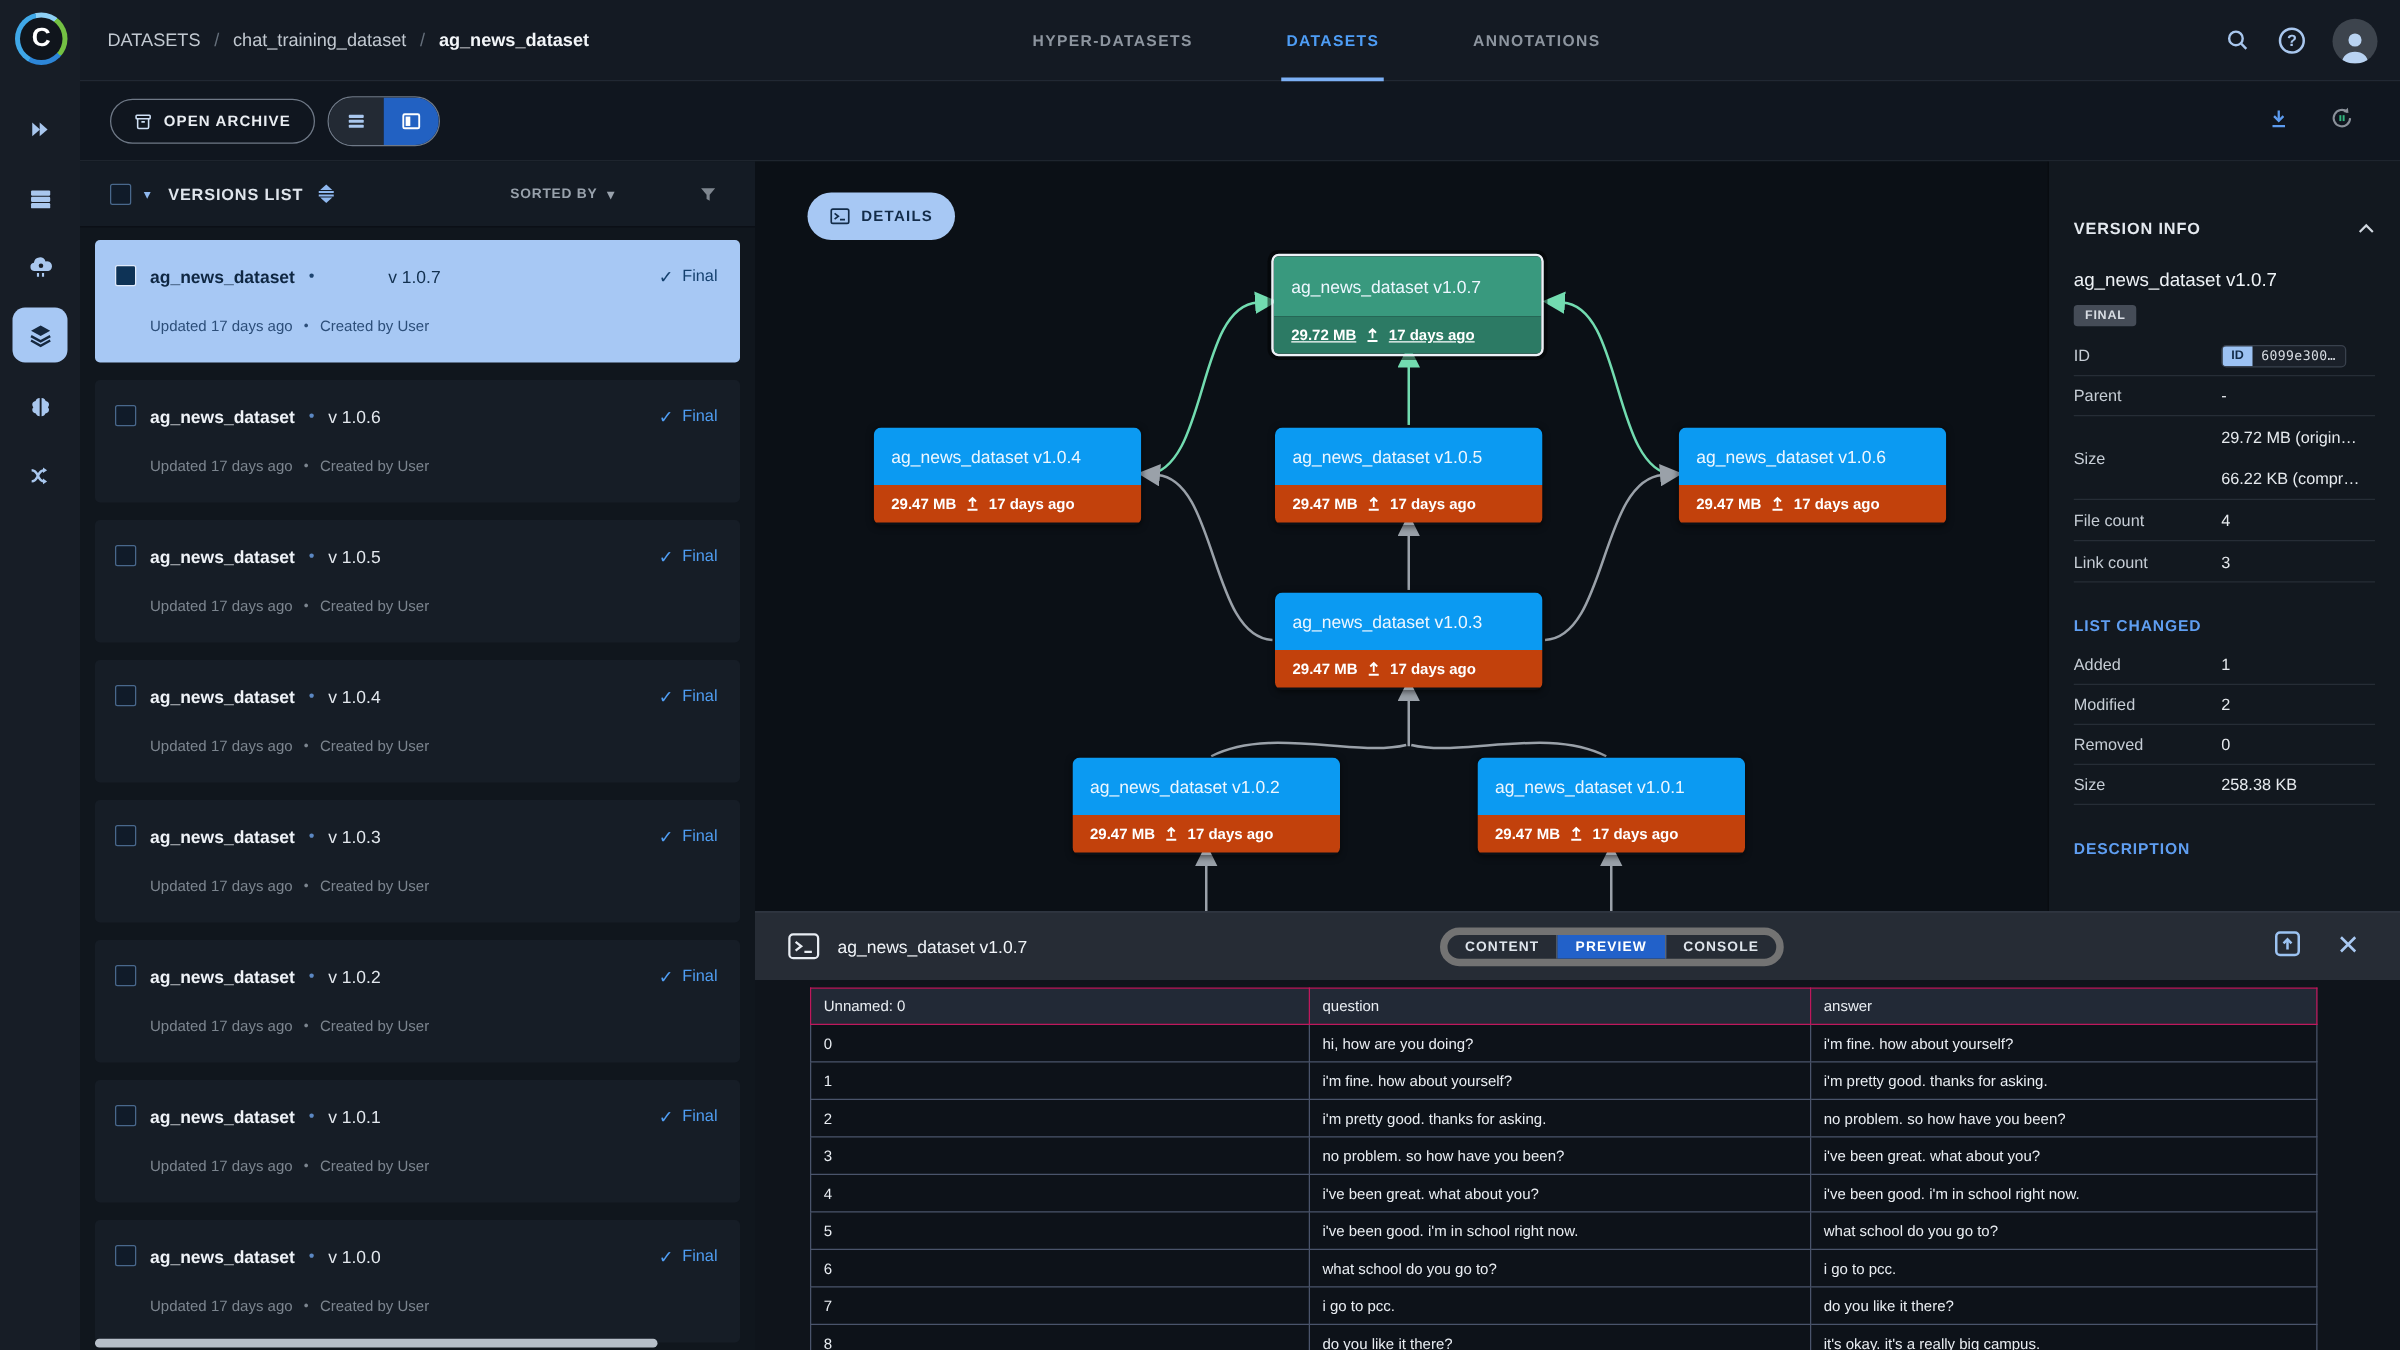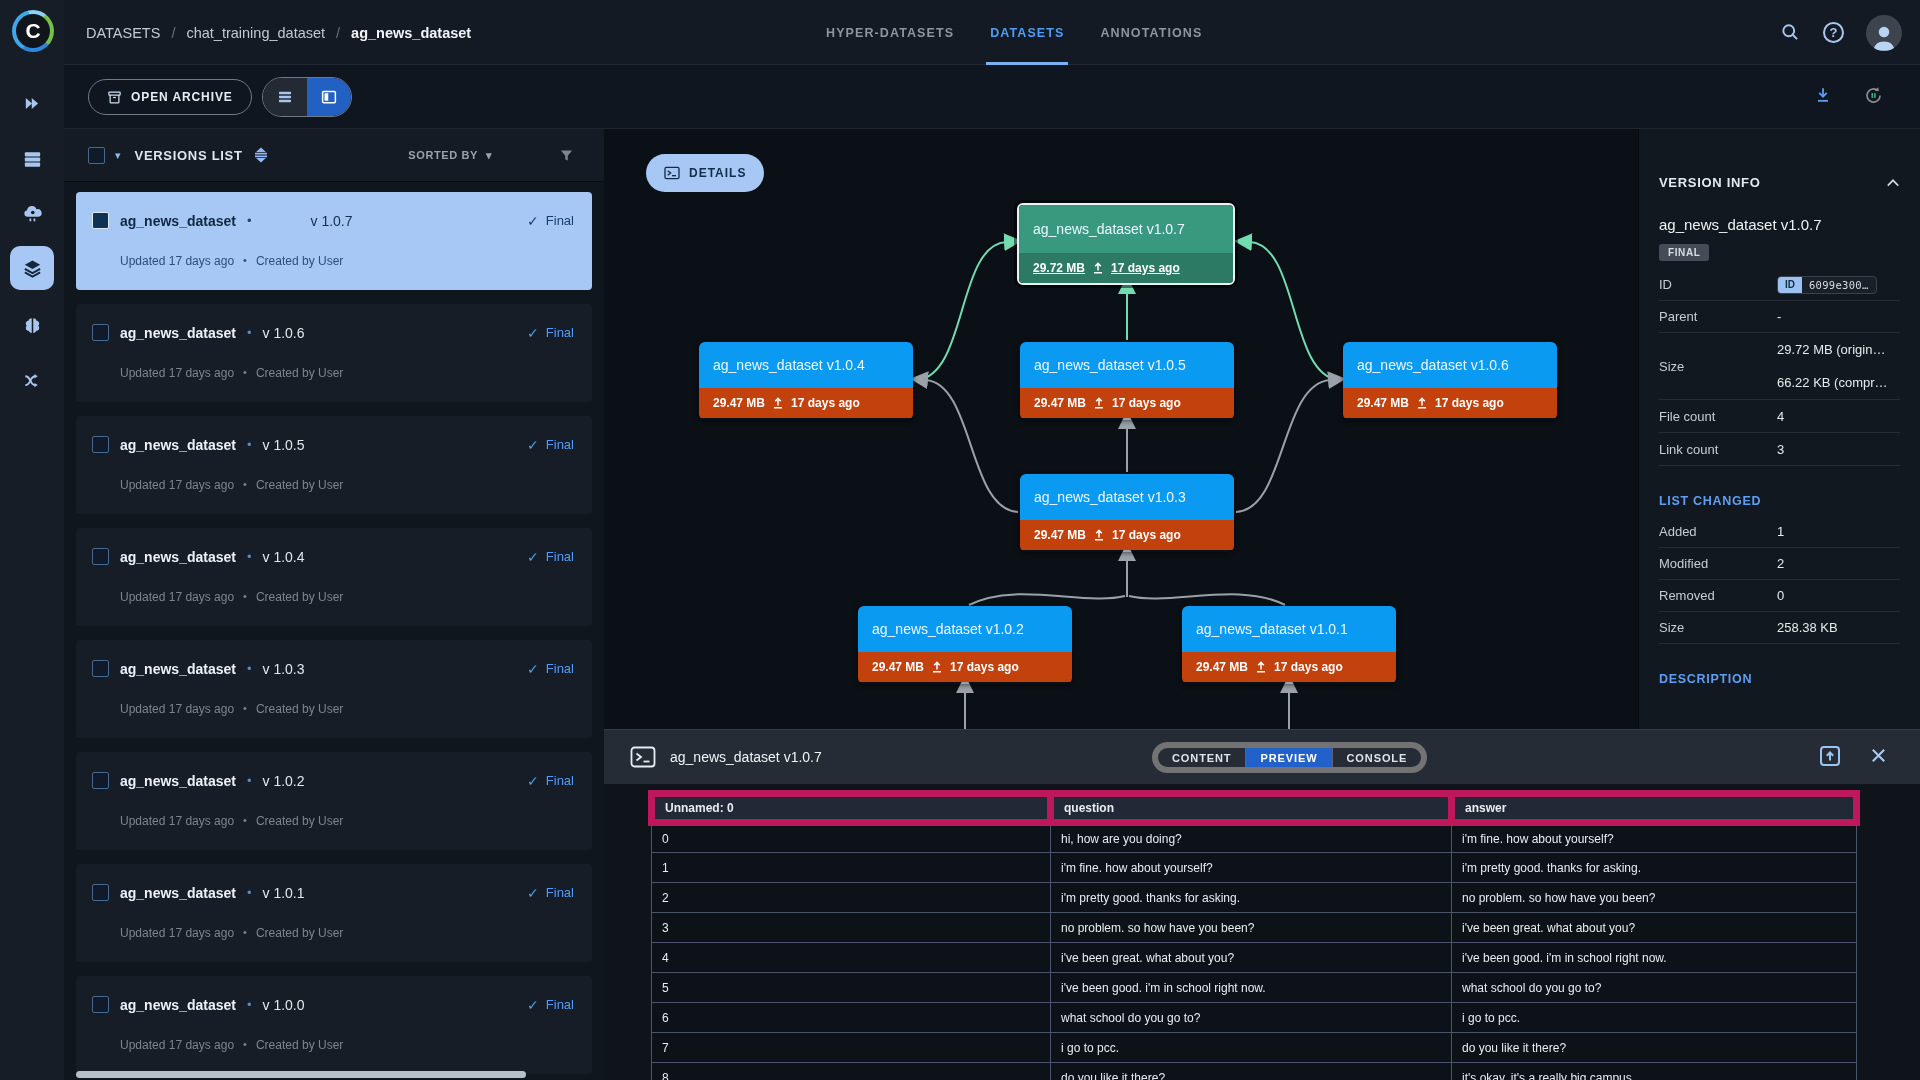--- a/index.html
+++ b/index.html
@@ -18,21 +18,21 @@
   .rail-btn svg { width:23px; height:23px; }
   .rail-btn.sel { left:10px; width:44px; background:#a7c8f4; border-radius:10px; color:#16283e; }
 
   
   .topbar { position:absolute; left:64px; top:0; width:1856px; height:65px; background:#141a23;
             border-bottom:1px solid #212833; z-index:9; }
   .breadcrumb { position:absolute; left:22px; top:0; height:65px; display:flex; align-items:center;
                 font-size:14.5px; color:#c2c9d1; }
   .crumb:not(:last-child)::after { content:"/"; margin:0 11px; color:#66707c; font-weight:normal; }
   .crumb:last-child { color:#f2f5f8; font-weight:bold; }
-  .tabs { position:absolute; left:758px; top:0; height:65px; display:flex; gap:28px; }
+  .tabs { position:absolute; left:758px; top:0; height:65px; display:flex; gap:67px; }
   .tab { display:flex; align-items:center; font-size:12.5px; font-weight:bold; letter-spacing:1.1px;
          color:#8d959f; padding:3px 4px 0 4px; border-bottom:3px solid transparent; cursor:pointer; }
   .tab.active { color:#4e9df5; border-bottom-color:#7cb0f5; }
   .top-icons { position:absolute; right:18px; top:0; height:65px; display:flex; align-items:center; gap:22px; }
   .ticon { display:flex; align-items:center; justify-content:center; cursor:pointer; }
   .help-circle { width:21px; height:21px; border:2px solid #a9c7ee; border-radius:50%; color:#a9c7ee;
                  font-size:13px; font-weight:bold; display:flex; align-items:center; justify-content:center; }
   .help-circle::after { content:"?"; }
   .avatar { width:36px; height:36px; border-radius:50%; background:#3d444d; display:flex;
             align-items:flex-end; justify-content:center; overflow:hidden; }
@@ -70,21 +70,21 @@
   .vrow1 { position:absolute; left:16px; right:18px; top:20px; display:flex; align-items:center;
            gap:11px; font-size:14px; }
   .vcard.selected .cb { background:#0e3356; border-color:#dfeafb; }
   .vname { font-weight:bold; color:#eef2f7; }
   .dot::after { content:"•"; }
   .dot { color:#5b87c2; font-size:13px; }
   .vver { color:#e3e8ee; }
   .vfinal { margin-left:auto; color:#4f9df2; font-size:13px; display:flex; gap:7px; align-items:center; }
   .vfinal::before { content:"✓"; font-size:14px; }
   .vrow2 { position:absolute; left:44px; top:62px; font-size:12px; color:#7c858f;
-           display:flex; gap:9px; align-items:flex-start; }
+           display:flex; gap:9px; align-items:center; }
   .vrow2 .dot { font-size:11px; color:#7c858f; }
   .vcard.selected .vname { color:#0f2742; }
   .vcard.selected .vver { color:#12304f;margin-left:48px; }
   .vcard.selected .dot { color:#1d4470; }
   .vcard.selected .vfinal { color:#14406e; }
   .vcard.selected .vrow2 { color:#2c4e79; }
   .vcard.selected .vrow2 .dot { color:#2c4e79; }
   .hscroll { position:absolute; left:76px; top:1071px; width:450px; height:7px; background:#b7bfc9;
              border-radius:4px; z-index:12; }
 
@@ -139,22 +139,22 @@
   .pv-tabs { position:absolute; left:548px; top:12px; height:31px; display:flex; border:6px solid #737373;
              border-radius:16px; overflow:hidden; }
   .pv-tab { min-width:80px; padding:0 14px; display:flex; align-items:center; justify-content:center;
             font-size:11px; font-weight:bold; letter-spacing:0.9px; color:#dfe5ec; cursor:pointer;
             border-right:1px solid #5c6573; }
   .pv-tab:last-child { border-right:none; }
   .pv-tab.active { background:#2261c9; color:#fff; }
   .pv-actions { position:absolute; right:32px; top:0; height:55px; display:flex; align-items:center; gap:28px; }
   .pv-table { position:absolute; left:44px; top:61px; width:1205px; border-collapse:collapse;
               table-layout:fixed; font-size:12px; color:#e9edf2; }
-  .pv-table th { background:#222936; border:7px solid #be185d; height:29px; text-align:left;
-                 padding:0 10px; font-weight:bold; font-size:12px; color:#e9edf2; }
+  .pv-table th { background:#222936; border:1px solid #be185d; height:29px; text-align:left;
+                 padding:0 10px; font-weight:normal; font-size:12px; color:#e9edf2; }
   .pv-table td { border:1px solid #4a546b; height:30px; padding:0 10px; background:#0d1219; }
 </style>
 </head>
 <body>
 
 <div class="rail">
   <div class="logo">
     <div class="logo-inner">C</div>
   </div>
   <div class="rail-btn" style="top:81px">

